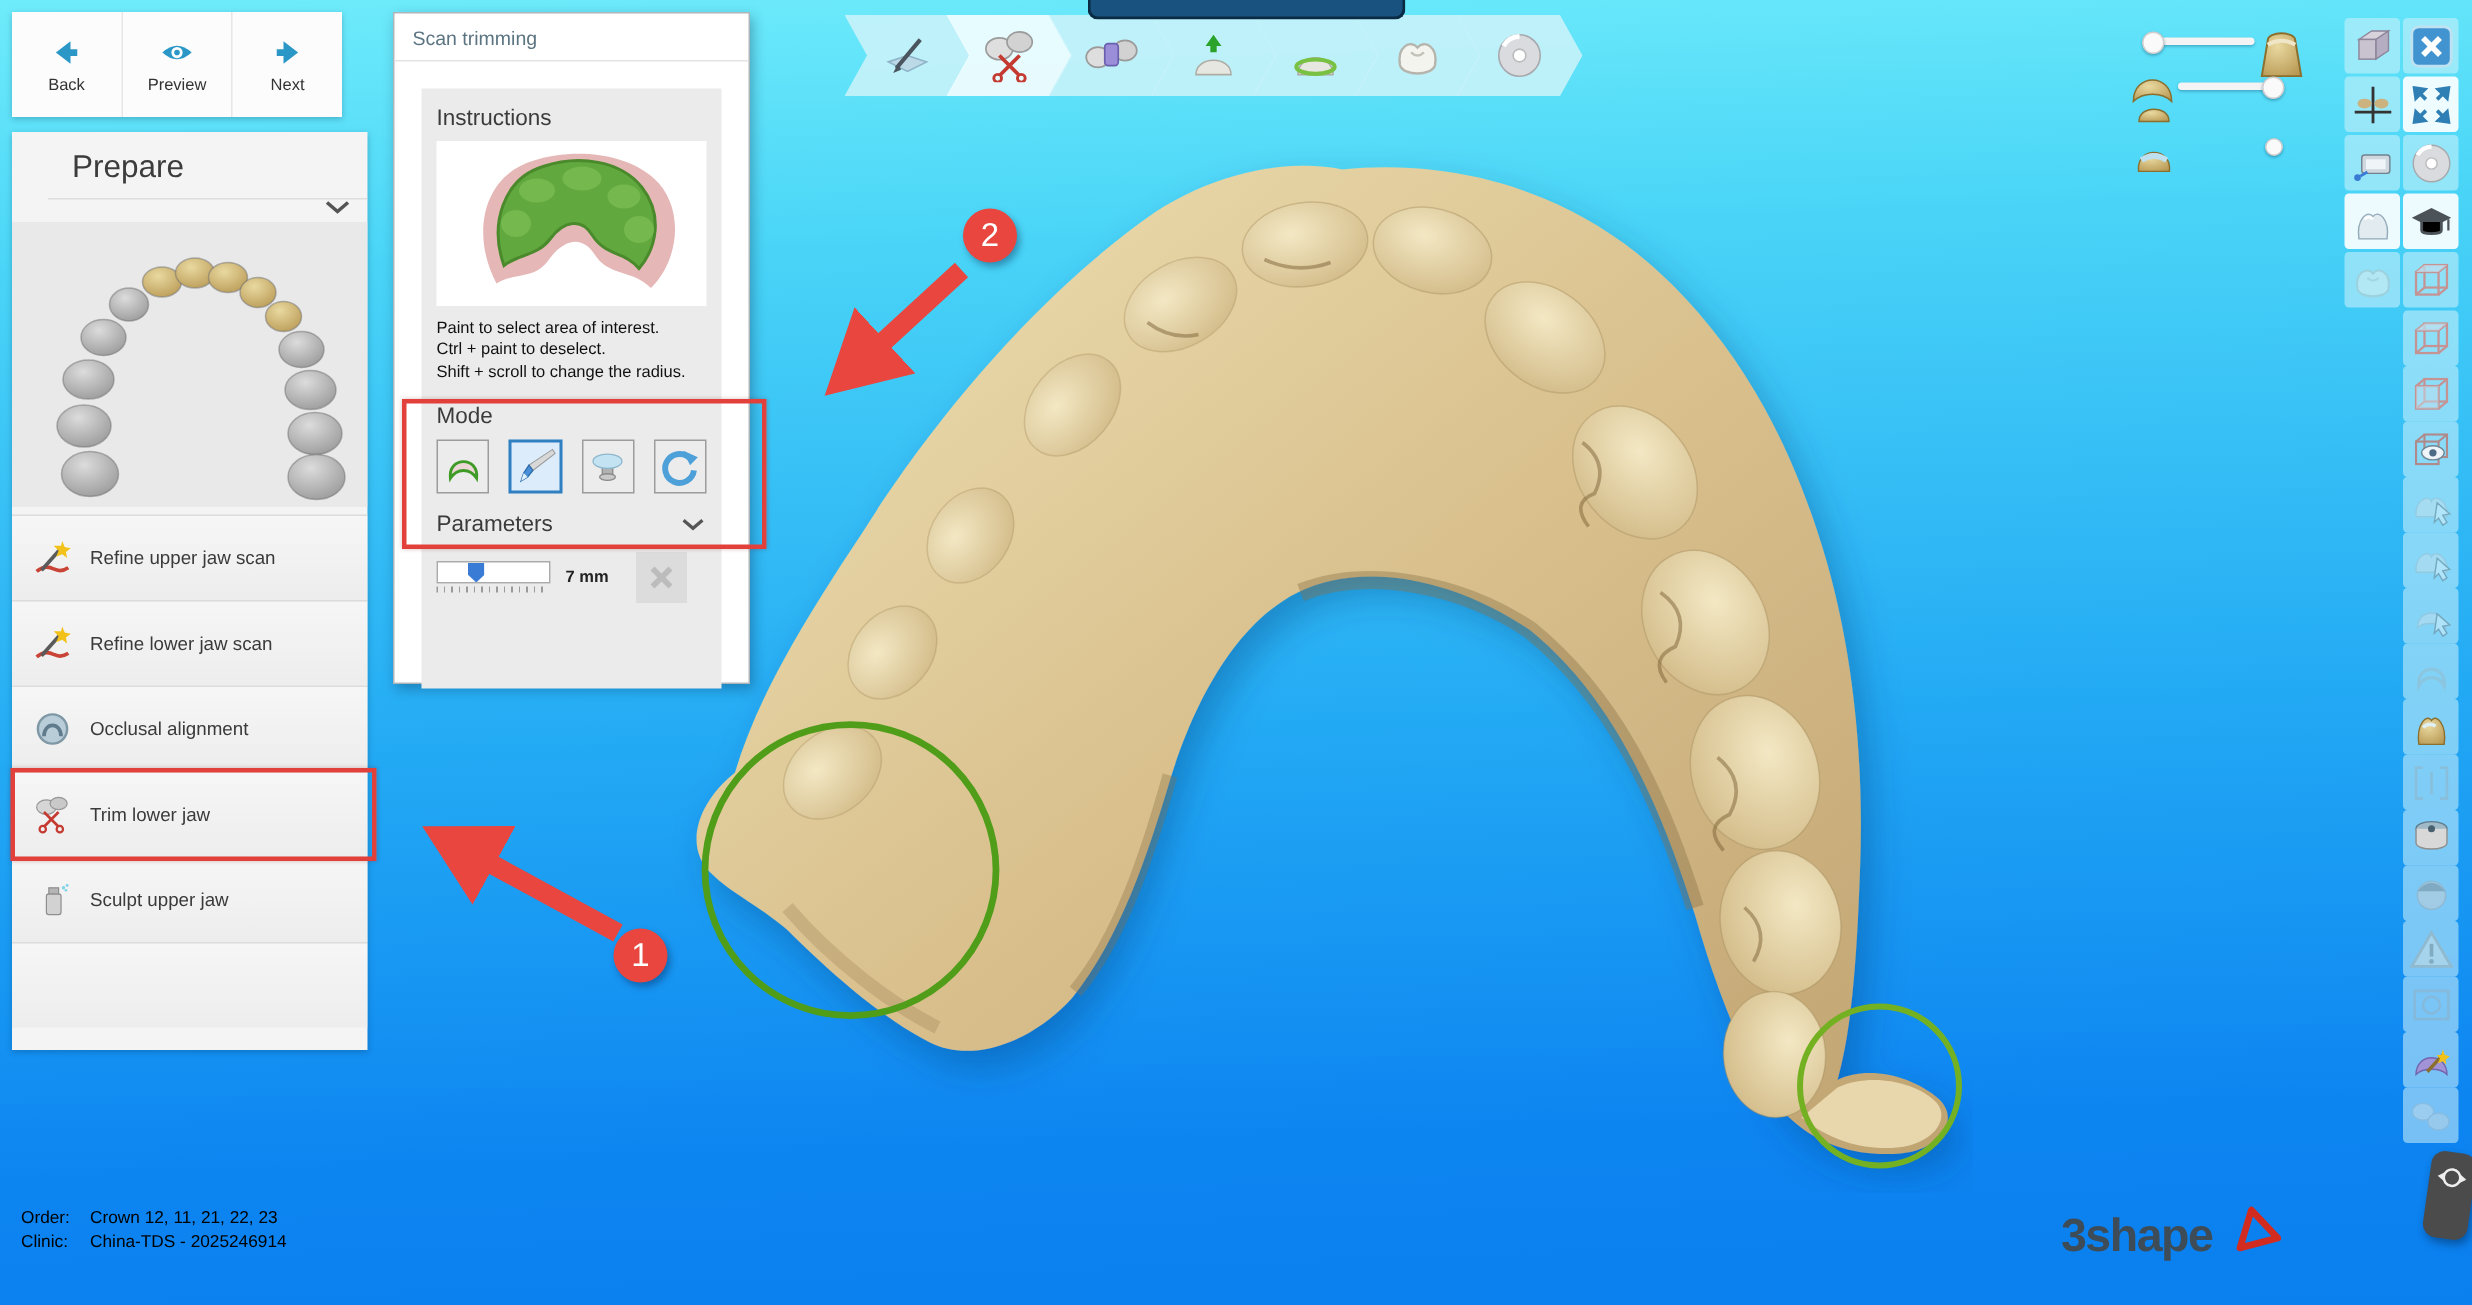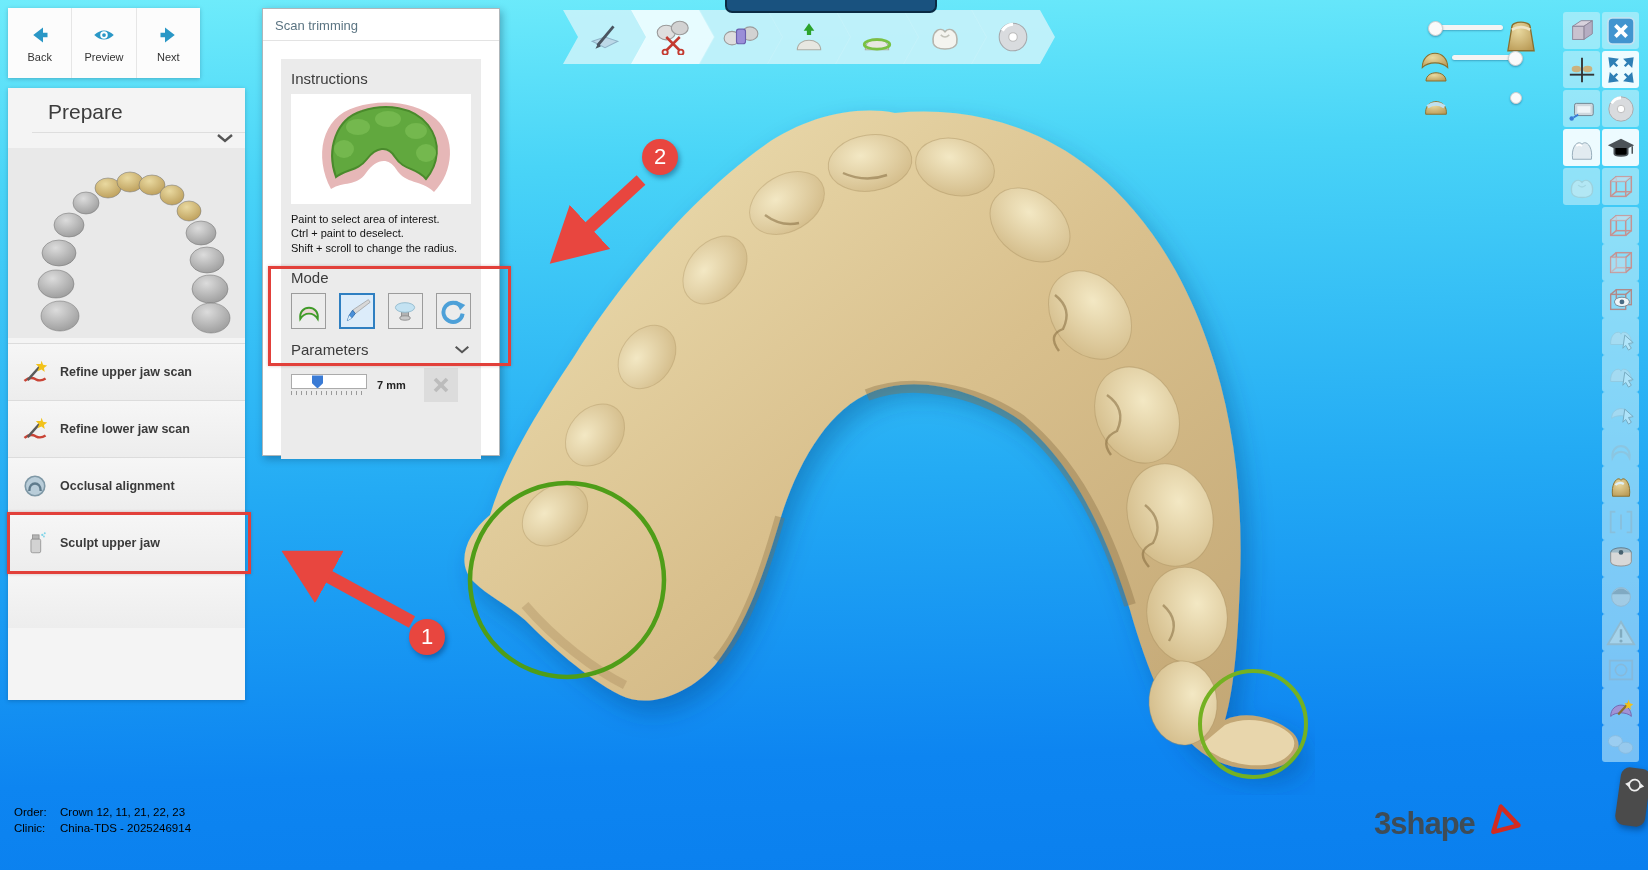--- a/index.html
+++ b/index.html
@@ -2,34 +2,34 @@
 <html><head>
 <meta charset="utf-8">
 <style>
   html,body{margin:0;padding:0;}
   body{width:1648px;height:870px;overflow:hidden;position:relative;
        font-family:"Liberation Sans","DejaVu Sans",sans-serif;
        background:linear-gradient(178deg,#6fecfb 0%,#49d4f7 20%,#23aaf4 55%,#0d85f1 85%,#0a7fee 100%);}
   .abs{position:absolute;}
   .panel{background:#f7f7f7;box-shadow:0 1px 4px rgba(0,30,60,.25);}
   
-  #nav-toolbar{left:8px;top:8px;width:192px;height:70px;background:#fcfcfc;display:flex;z-index:5;}
+  #nav-toolbar{left:8px;top:8px;width:220px;height:70px;background:#fcfcfc;display:flex;z-index:5;}
   .nav-btn{flex:1;display:flex;flex-direction:column;align-items:center;justify-content:center;gap:4px;cursor:pointer;}
   .nav-btn:not(:last-child){border-right:1px solid #e6e6e6;}
   .nav-btn span{font-size:11px;color:#333;}
   
   #sidebar{left:8px;top:88px;width:237px;height:612px;background:#f4f4f4;z-index:5;overflow:hidden;}
   #sidebar-title{font-size:21px;color:#3c3c3c;padding:12px 16px 8px;border-bottom:1px solid #dedede;margin-left:24px;}
   #sidebar-collapse{position:absolute;right:10px;top:44px;}
   #arch-box{position:absolute;left:0;top:60px;width:237px;height:190px;background:#e9e9e9;}
   #side-items{position:absolute;left:0;top:255px;width:237px;}
   .side-item{height:57px;display:flex;align-items:center;gap:12px;padding-left:14px;border-top:1px solid #dcdcdc;
              background:linear-gradient(180deg,#f6f6f6,#ededed);cursor:pointer;box-sizing:border-box;}
   .side-item.active{background:#ffffff;}
-  .side-item span{font-size:12.5px;font-weight:bold;color:#3a3a3a;}
+  .side-item span{font-size:12.5px;font-weight:normal;color:#3a3a3a;}
   
   #scan-panel{left:262px;top:8px;width:238px;height:448px;background:#fff;border:1px solid #aeb6ba;
               box-shadow:2px 3px 8px rgba(0,20,50,.3);z-index:5;box-sizing:border-box;}
   .sp-title{font-size:13px;color:#5b7482;padding:9px 12px 7px;border-bottom:1px solid #e3e3e3;}
   .sp-body{margin:18px;background:#ebebeb;padding:9px 10px;height:calc(100% - 46px);box-sizing:border-box;}
   .sp-h1{font-size:15px;color:#3b3b3b;margin:2px 0 7px;}
   .sp-img{background:#fff;height:110px;display:flex;align-items:center;justify-content:center;margin-bottom:8px;}
   .sp-line{font-size:11px;color:#111;line-height:1.3;}
   .mode-row{display:flex;gap:13px;margin:2px 0 10px;}
   .mbtn{width:38px;height:36px;background:#ececec;border:1px solid #9c9c9c;display:flex;align-items:center;justify-content:center;cursor:pointer;box-sizing:border-box;}
@@ -434,20 +434,26 @@
       <span>Refine lower jaw scan</span>
     </div>
     <div class="side-item">
       <svg width="26" height="26">
           <use href="#i-occl"></use>
         </svg>
       <span>Occlusal alignment</span>
     </div>
     <div class="side-item">
       <svg width="26" height="26">
+          <use href="#i-sciss"></use>
+        </svg>
+      <span>Trim lower jaw</span>
+    </div>
+    <div class="side-item">
+      <svg width="26" height="26">
           <use href="#i-spray"></use>
         </svg>
       <span>Sculpt upper jaw</span>
     </div>
     <div class="side-item">
       
       
     </div>
   </div>
 </div>

